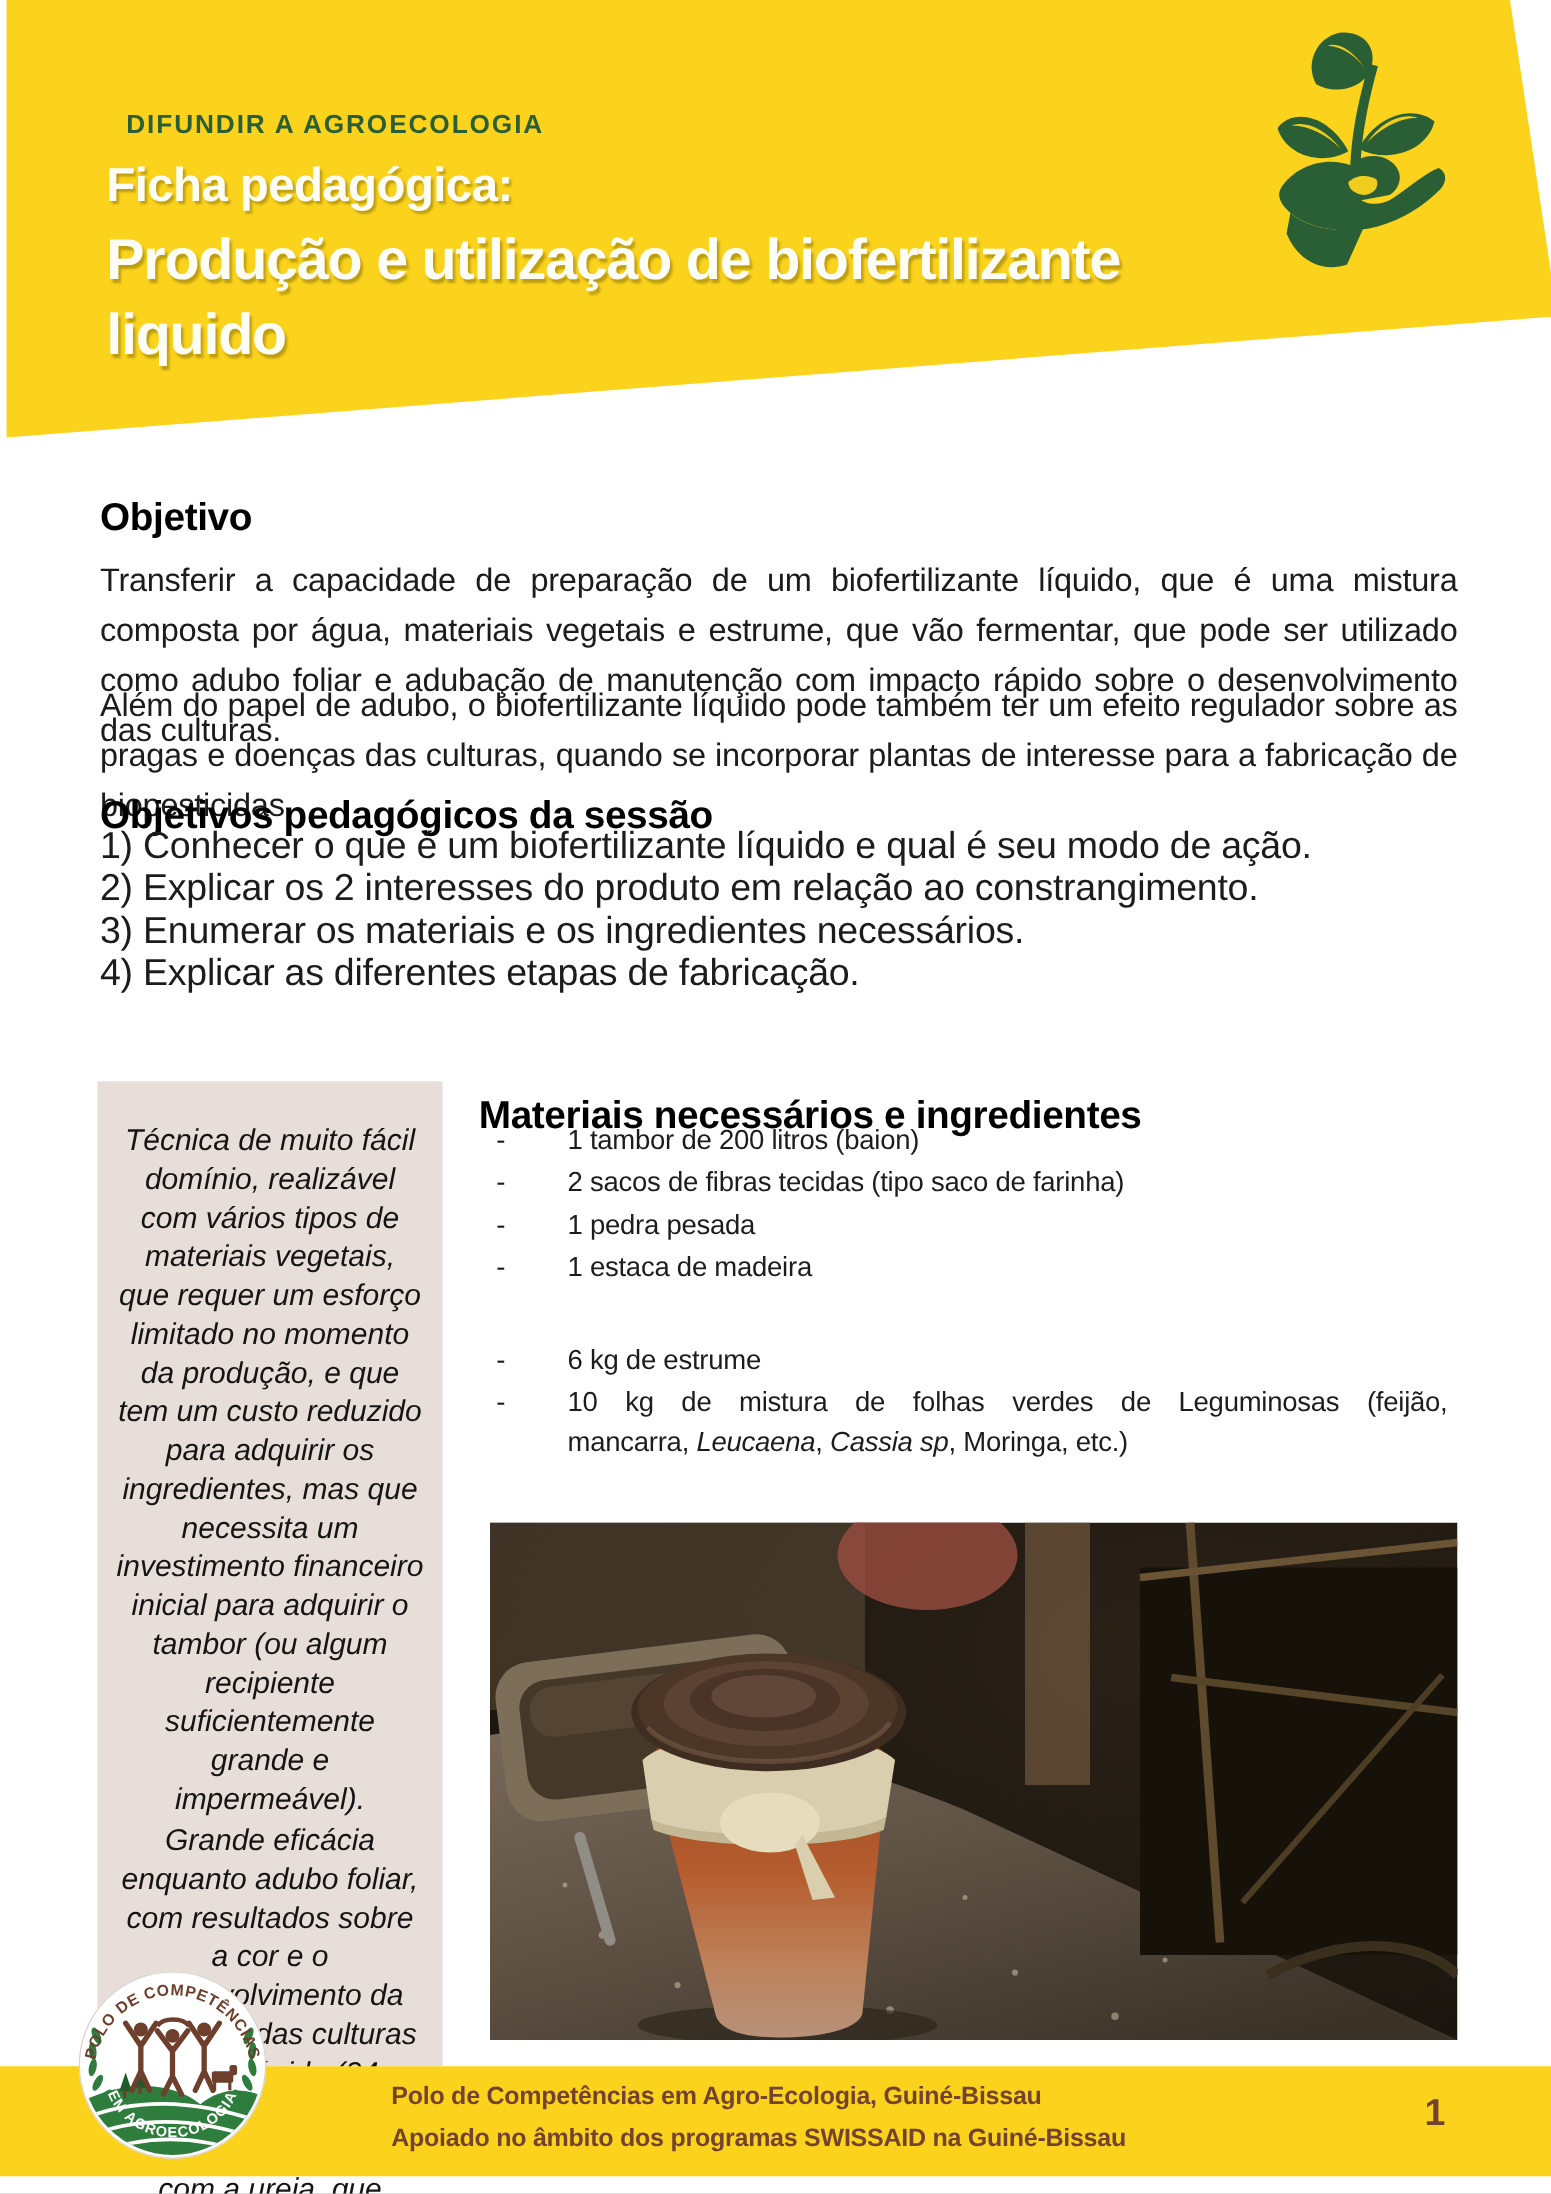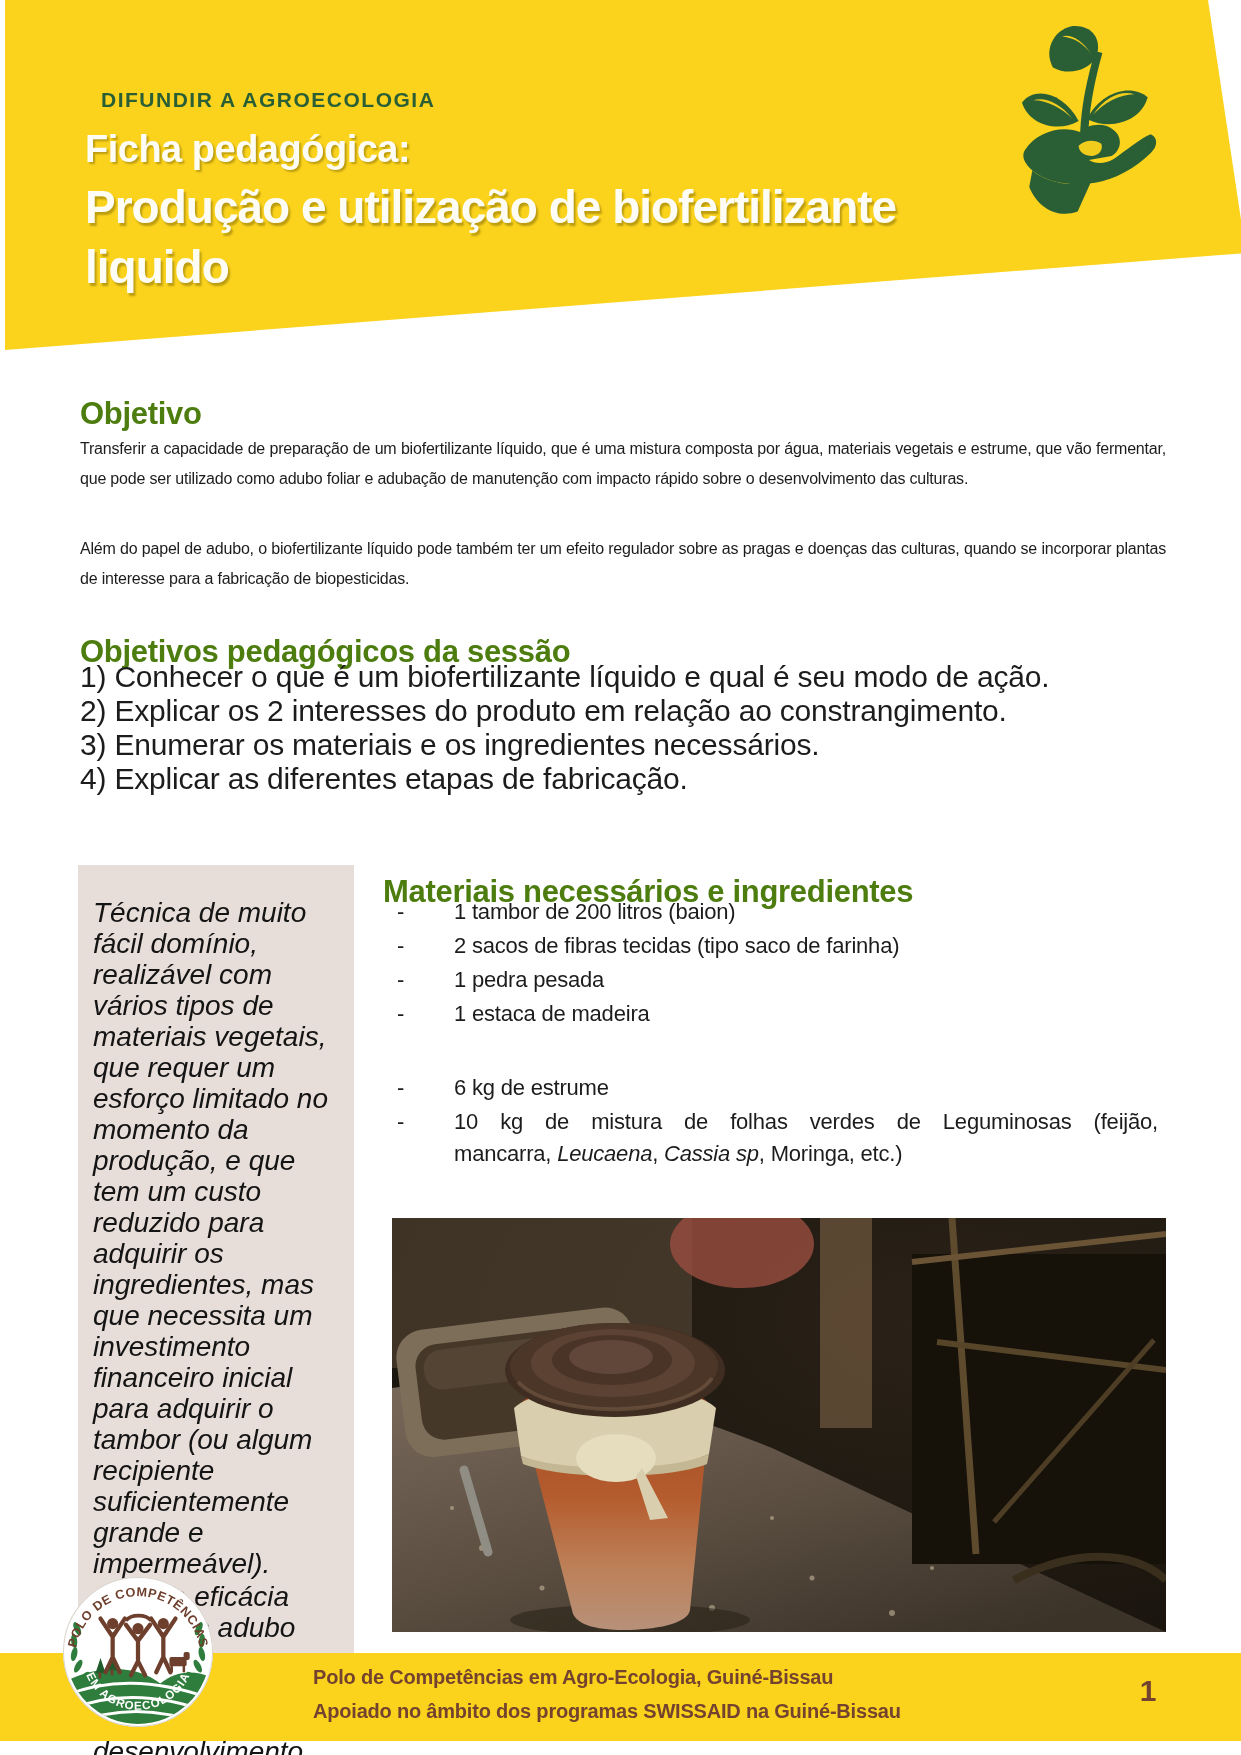--- a/index.html
+++ b/index.html
@@ -22,38 +22,38 @@
   }
   .title{
     position:absolute;left:80px;font-size:46px;font-weight:bold;color:#fdfdf6;
     letter-spacing:-1px;text-shadow:2px 3px 2px rgba(110,90,0,.45);
   }
   .title.l1{top:180px;}
   .title.l2{top:240px;}
   .hand-icon{position:absolute;left:1016px;top:24px;width:138px;height:196px;}
   
   .h2{
-    position:absolute;font-size:31px;font-weight:bold;color:#4d7c0f;letter-spacing:-.3px;
+    position:absolute;font-size:31px;font-weight:bold;color:#000000;letter-spacing:-.3px;
   }
   .h2.objetivo{left:80px;top:370px;}
   .h2.pedagogicos{left:80px;top:608px;}
   .h2.materiais{left:383px;top:848px;}
   .para{
-    position:absolute;left:80px;width:1086px;font-size:16px;line-height:30px;
+    position:absolute;left:80px;width:1086px;font-size:26px;line-height:40px;
     text-align:justify;letter-spacing:-.2px;
   }
   .para.p1{top:418px;}
   .para.p2{top:518px;}
   .obj-list{position:absolute;left:80px;top:664px;width:1086px;font-size:30px;}
   .obj-list .oli{line-height:26px;margin-bottom:8px;letter-spacing:-.2px;}
   
   .callout{
     position:absolute;left:78px;top:865px;width:276px;height:788px;background:#e8ded9;
-    box-sizing:border-box;padding:32px 15px 0 15px;font-style:italic;font-size:28px;
-    line-height:31px;color:#141414;
+    box-sizing:border-box;padding:32px 15px 0 15px;font-style:italic;font-size:24px;
+    line-height:31px;text-align:center;color:#141414;
   }
   .callout p{margin:0 0 2px 0;}
   
   .mat-list{
     position:absolute;left:392px;width:766px;margin:0;padding:0;list-style:none;
     font-size:22px;letter-spacing:-.2px;
   }
   .mat-list.g1{top:896px;}
   .mat-list.g2{top:1072px;}
   .mat-list li{position:relative;padding-left:62px;line-height:32px;margin-bottom:2px;}

